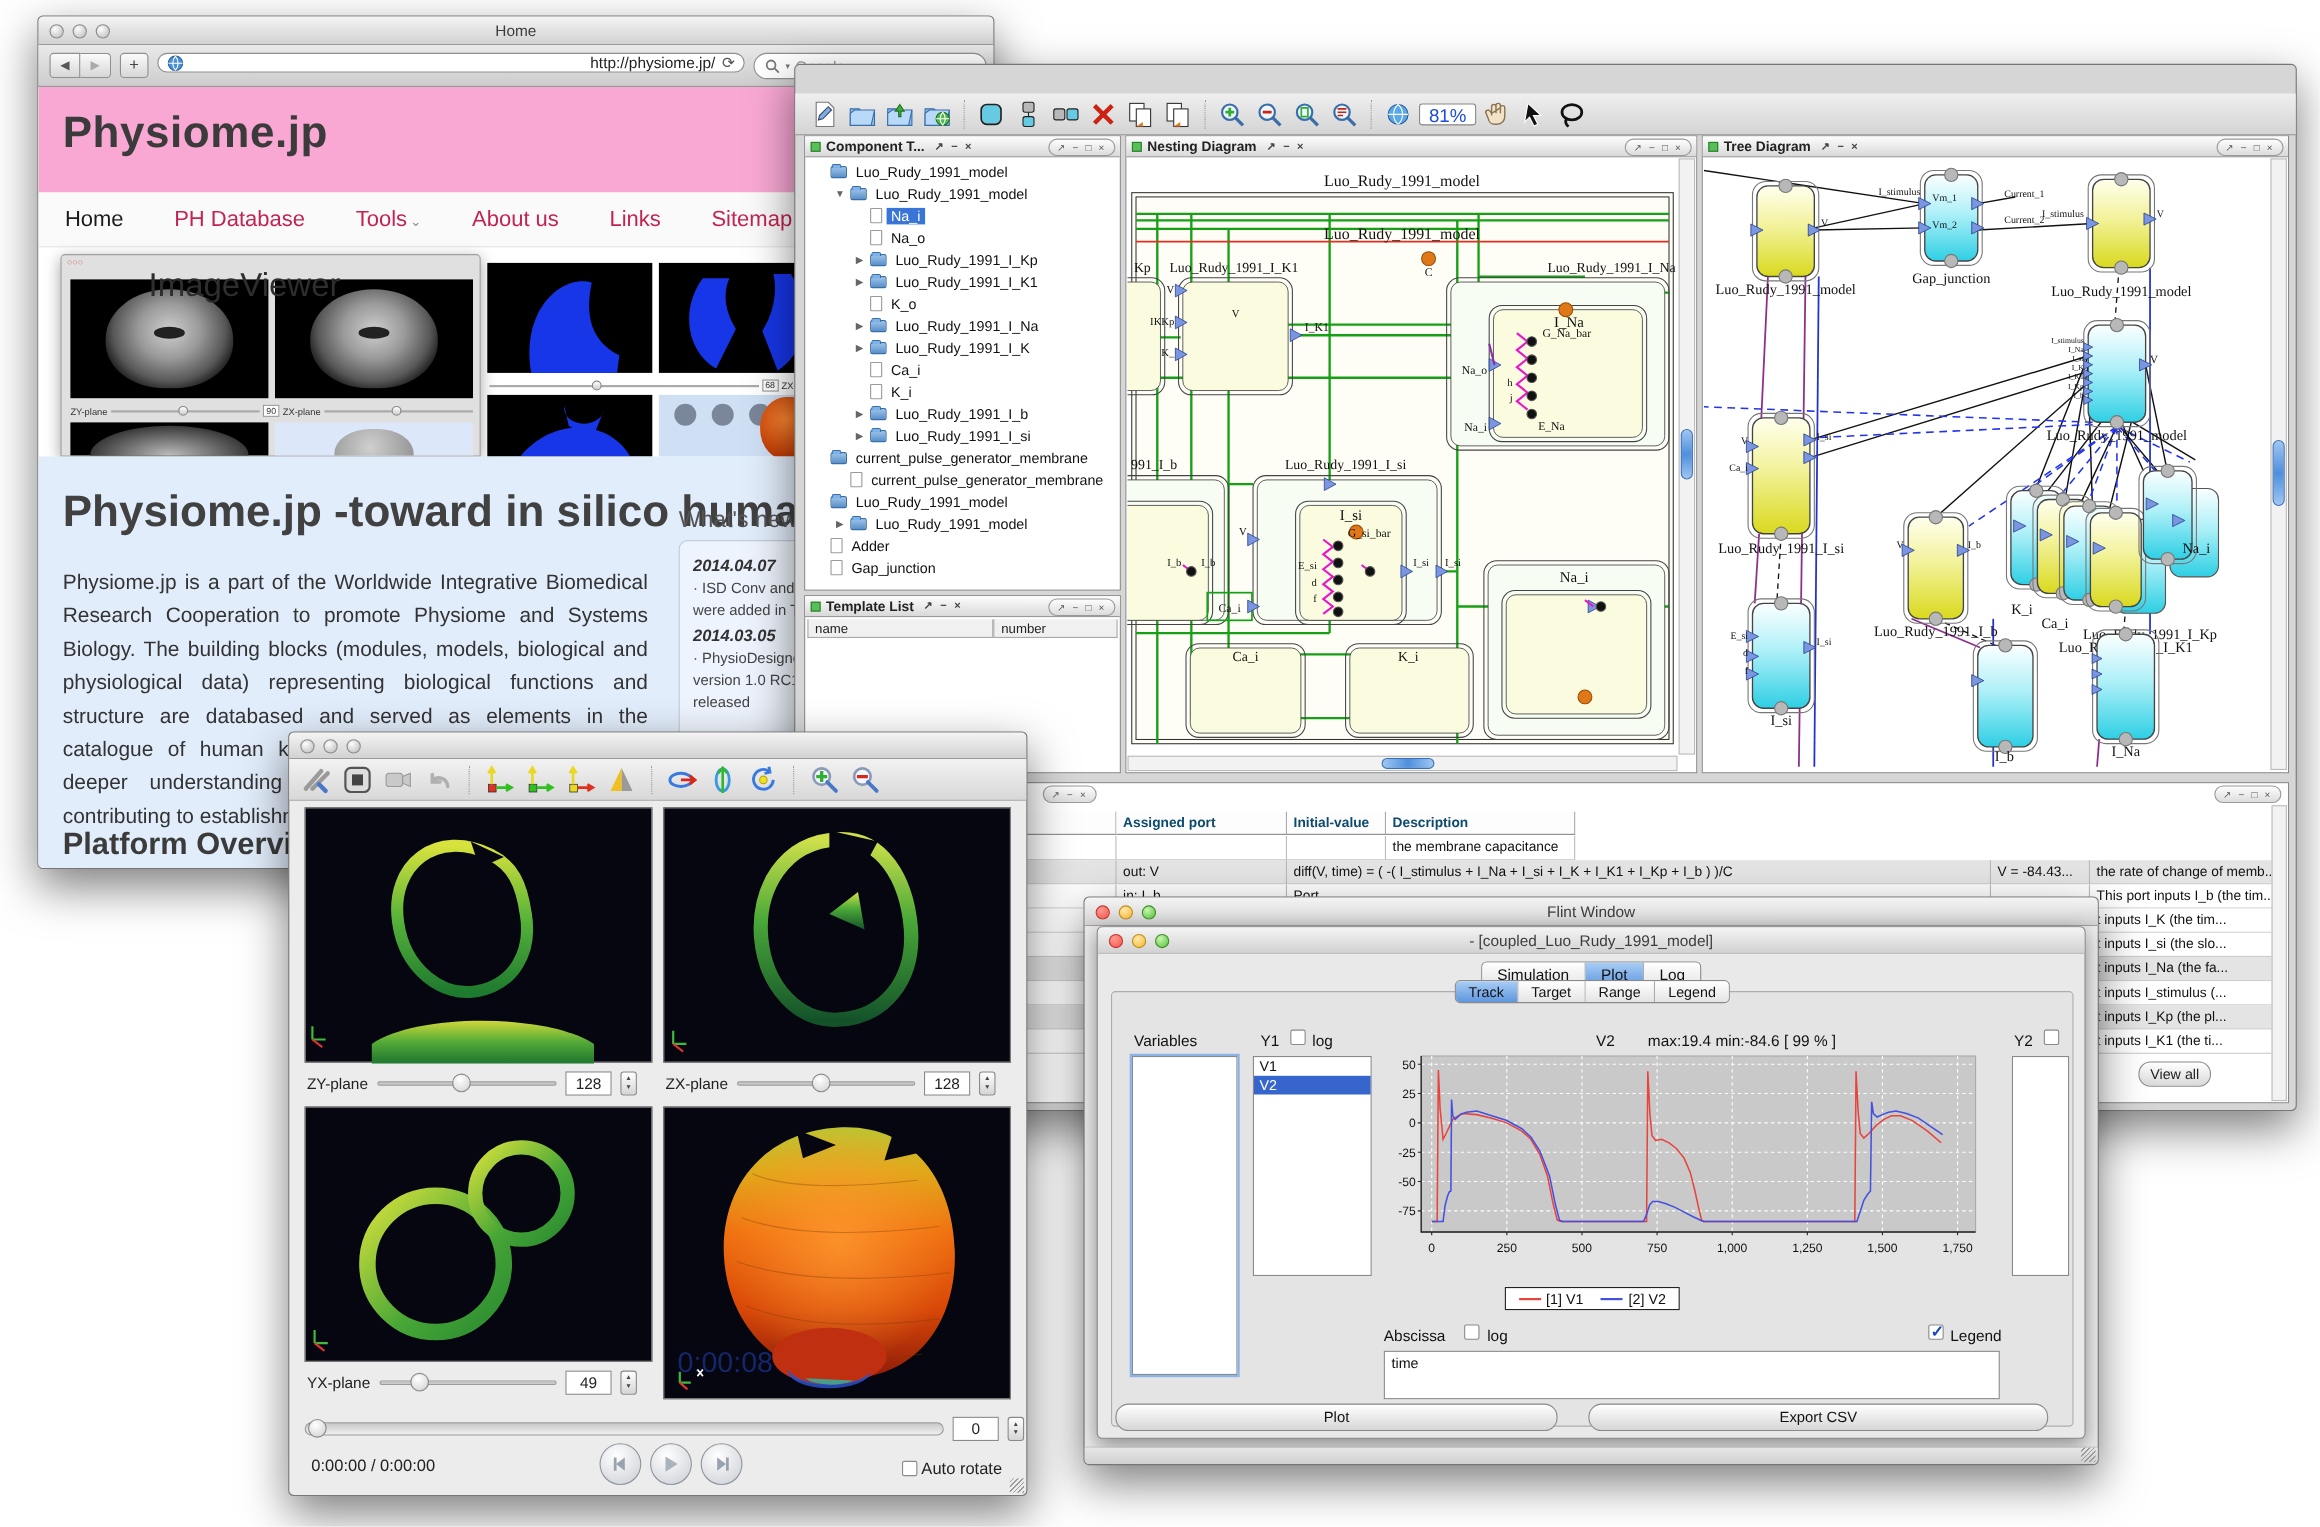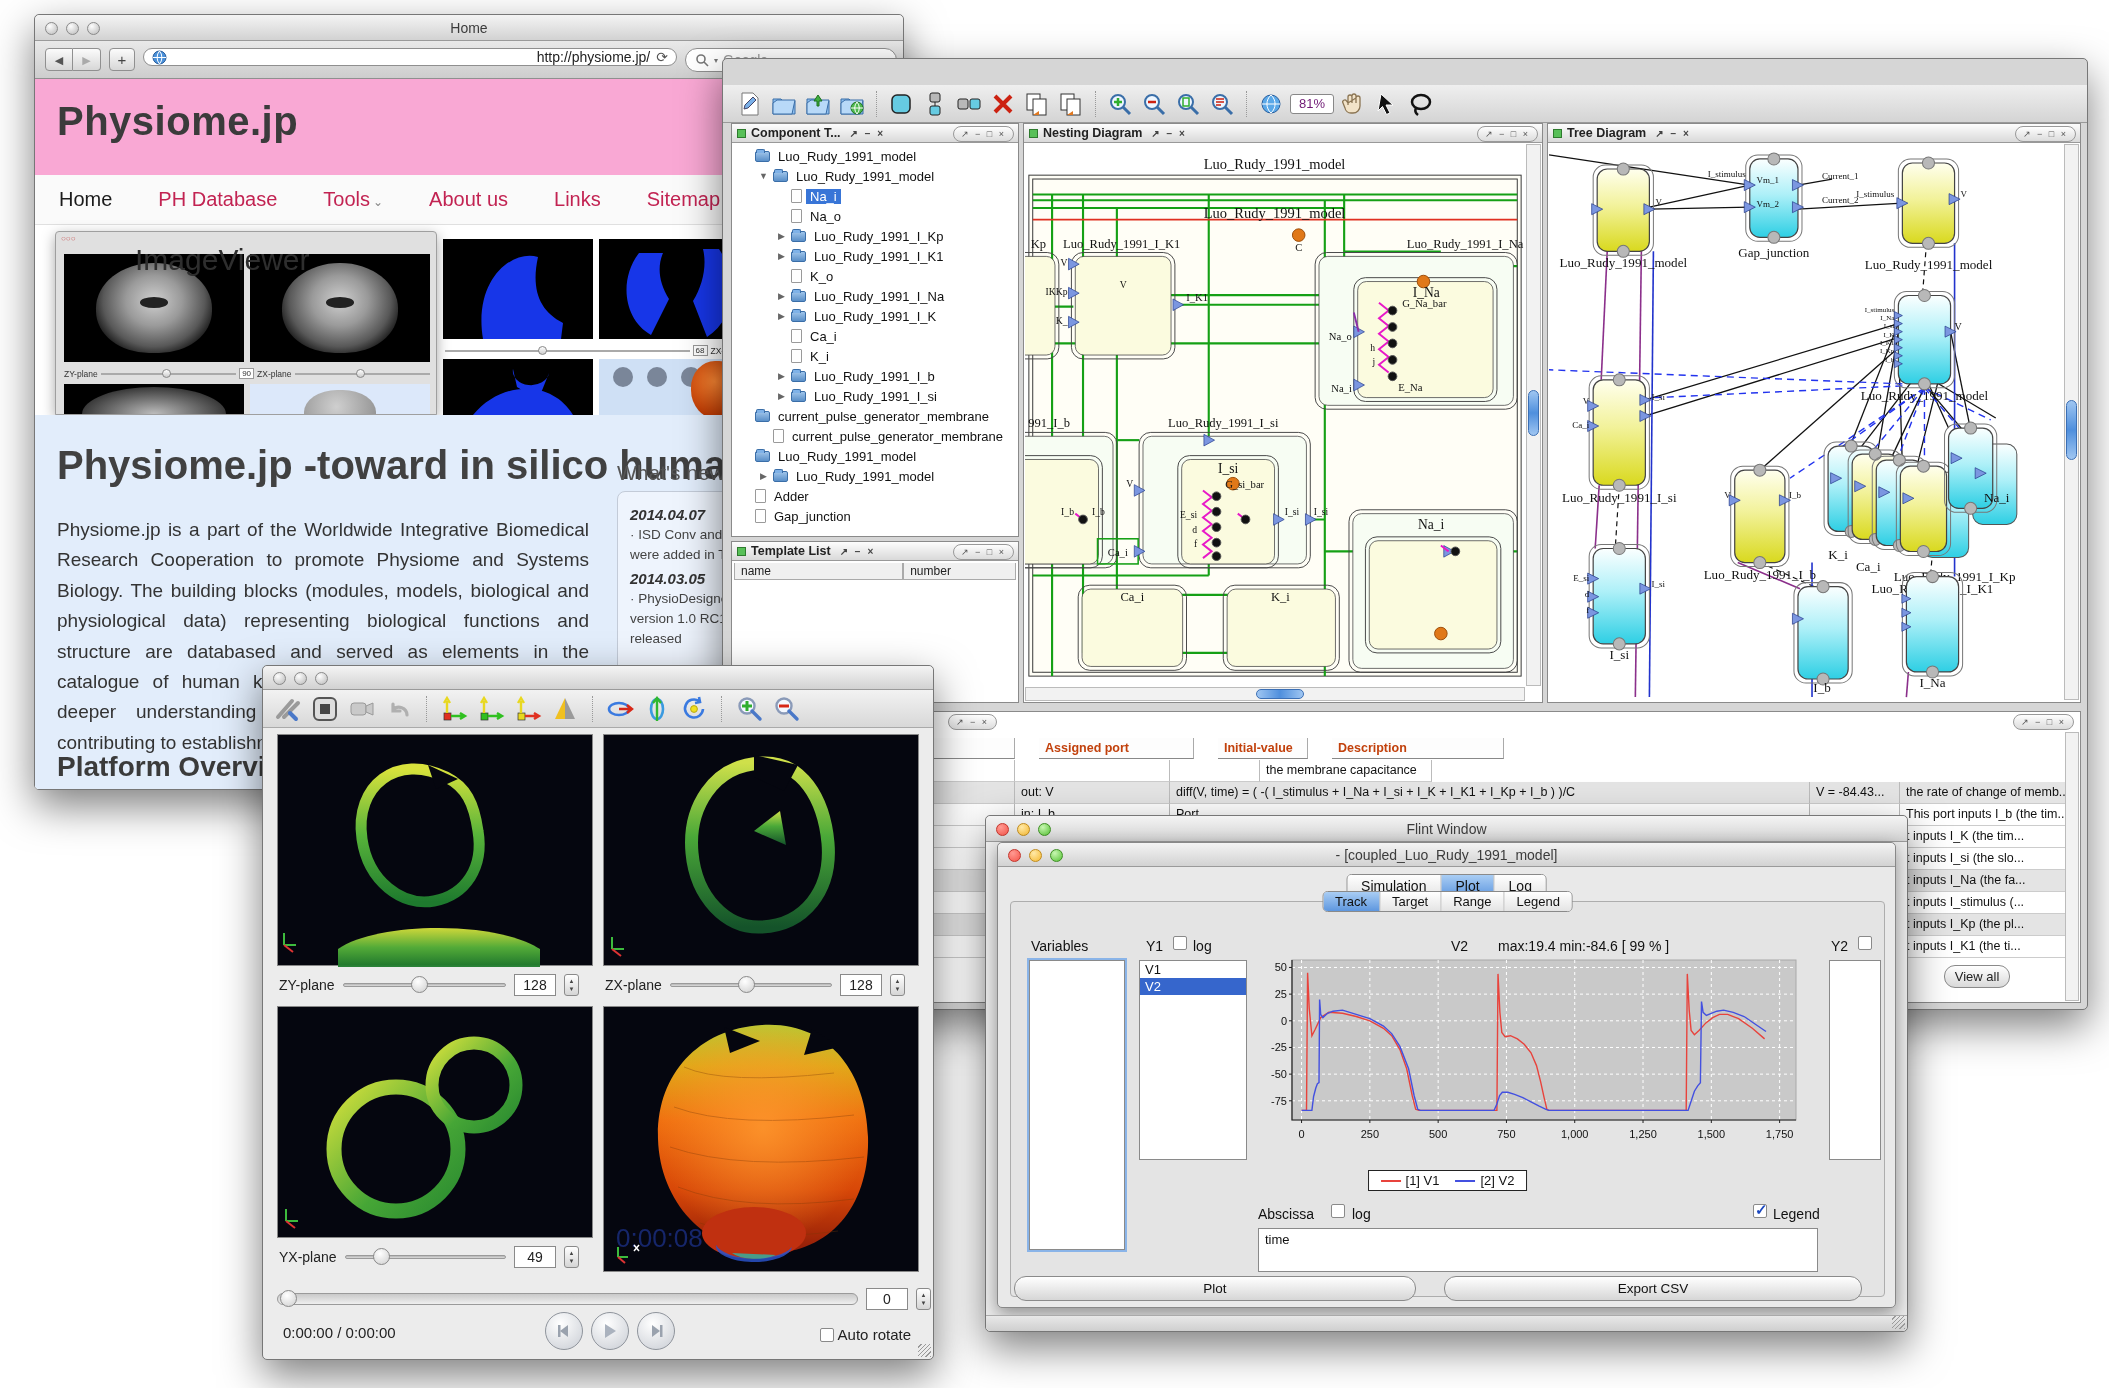--- a/index.html
+++ b/index.html
@@ -47,21 +47,21 @@
   .minitrack{height:2px;background:#aaa;flex:1;position:relative;}
   .miniknob{position:absolute;top:-4px;width:9px;height:9px;border-radius:50%;background:linear-gradient(#fff,#ccc);border:1px solid #888;}
   .minival{border:1px solid #999;background:#fff;font-size:8px;padding:0 2px;}
   .ivcaption{position:absolute;font-size:30px;color:#2e2e2e;}
   .minitabs{position:absolute;display:flex;gap:2px;}
   .minitab{font-size:8px;color:#555;background:#d5d5d5;border:1px solid #aaa;padding:0 3px;}
   
   .dtoolbar{position:absolute;left:0;top:26px;right:0;height:38px;background:linear-gradient(#efefef,#d4d4d4);border-bottom:1px solid #999;display:flex;align-items:center;padding-left:12px;gap:4px;}
   .dicon{width:30px;height:30px;border-radius:3px;display:flex;align-items:center;justify-content:center;}
   .dsep{width:1px;height:26px;border-left:1px dotted #999;margin:0 5px;}
-  .zoombox{height:20px;border:1px solid #888;background:#fff;font-size:13px;padding:1px 8px;border-radius:3px;color:#701a75;}
+  .zoombox{height:20px;border:1px solid #888;background:#fff;font-size:17px;padding:1px 8px;border-radius:3px;color:#1d4ed8;}
   .panel{position:absolute;background:#fff;border:1px solid #8a8a8a;}
   .ptitle{position:absolute;left:0;top:0;height:19px;background:linear-gradient(#fdfdfd,#d9d9d9);border-bottom:1px solid #999;
      display:flex;align-items:center;gap:5px;padding:0 5px;font-size:12.5px;font-weight:700;color:#222;}
   .greensq{width:9px;height:9px;background:#58c058;border:1px solid #2e7b2e;}
   .pctrl{font-size:10px;color:#444;letter-spacing:2px;margin-left:4px;}
   .pill{position:absolute;height:16px;border:1px solid #999;border-radius:8px;background:linear-gradient(#fefefe,#dcdcdc);
      font-size:9px;color:#555;display:flex;align-items:center;padding:0 7px;letter-spacing:2px;}
   .treerow{display:flex;align-items:center;height:20px;gap:4px;}
   .trarrow{width:11px;font-size:9px;color:#666;text-align:center;}
   .tricon-folder{width:15px;height:11px;background:linear-gradient(#9ec4ea,#5a8fc8);border:1px solid #3a6ea8;border-radius:2px;position:relative;}
@@ -69,21 +69,21 @@
   .tricon-file{width:11px;height:14px;background:#fff;border:1px solid #9a9a9a;border-radius:1px;}
   .trlabel{font-size:13px;color:#111;padding:0 4px;white-space:nowrap;}
   .trlabel.sel{background:#3875d7;color:#fff;}
   .tlheader{position:absolute;display:flex;font-size:12px;color:#222;}
   .tlheader div{border:1px solid #aaa;border-top:none;background:#f0f0f0;padding:1px 6px;}
   .scrolltrack{position:absolute;background:#f2f2f2;border:1px solid #bbb;}
   .aquathumb{position:absolute;background:linear-gradient(90deg,#9fc6f2,#4f8fdd,#9fc6f2);border:1px solid #3b6fb5;border-radius:7px;}
   .aquathumb.h{background:linear-gradient(#9fc6f2,#4f8fdd,#9fc6f2);}
   
   .ptable{position:absolute;background:#fff;border:1px solid #8a8a8a;}
-  .pthead{position:absolute;display:flex;font-size:12.5px;font-weight:700;color:#c2410c;gap:24px;}
+  .pthead{position:absolute;display:flex;font-size:12.5px;font-weight:700;color:#0c4a6e;}
   .pthead div{border-right:1px solid #aaa;border-bottom:1px solid #888;padding:3px 6px;background:#fdfdfd;overflow:hidden;white-space:nowrap;}
   .ptrow{position:absolute;display:flex;font-size:12.5px;color:#111;}
   .ptrow div{border-right:1px solid #bbb;border-bottom:1px solid #ccc;padding:3px 6px;overflow:hidden;white-space:nowrap;}
   .viewall{position:absolute;border:1px solid #8a8a8a;border-radius:11px;background:linear-gradient(#fff,#d9d9d9);font-size:13px;color:#222;text-align:center;line-height:21px;}
   
   .ivtoolbar{position:absolute;left:0;top:24px;right:0;height:38px;background:linear-gradient(#f2f2f2,#d8d8d8);border-bottom:1px solid #aaa;display:flex;align-items:center;padding-left:10px;gap:7px;}
   .iviewport{position:absolute;background:#05060f;border:1px solid #888;}
   .sliderrow{position:absolute;display:flex;align-items:center;gap:8px;font-size:14px;color:#222;}
   .slidertrack{position:relative;height:4px;background:linear-gradient(#b5b5b5,#dcdcdc);border-radius:2px;border:1px solid #9a9a9a;flex:1;}
   .sliderknob{position:absolute;top:-8px;width:17px;height:17px;border-radius:50%;background:radial-gradient(circle at 40% 30%,#ffffff,#cfcfcf);border:1px solid #8a8a8a;}

